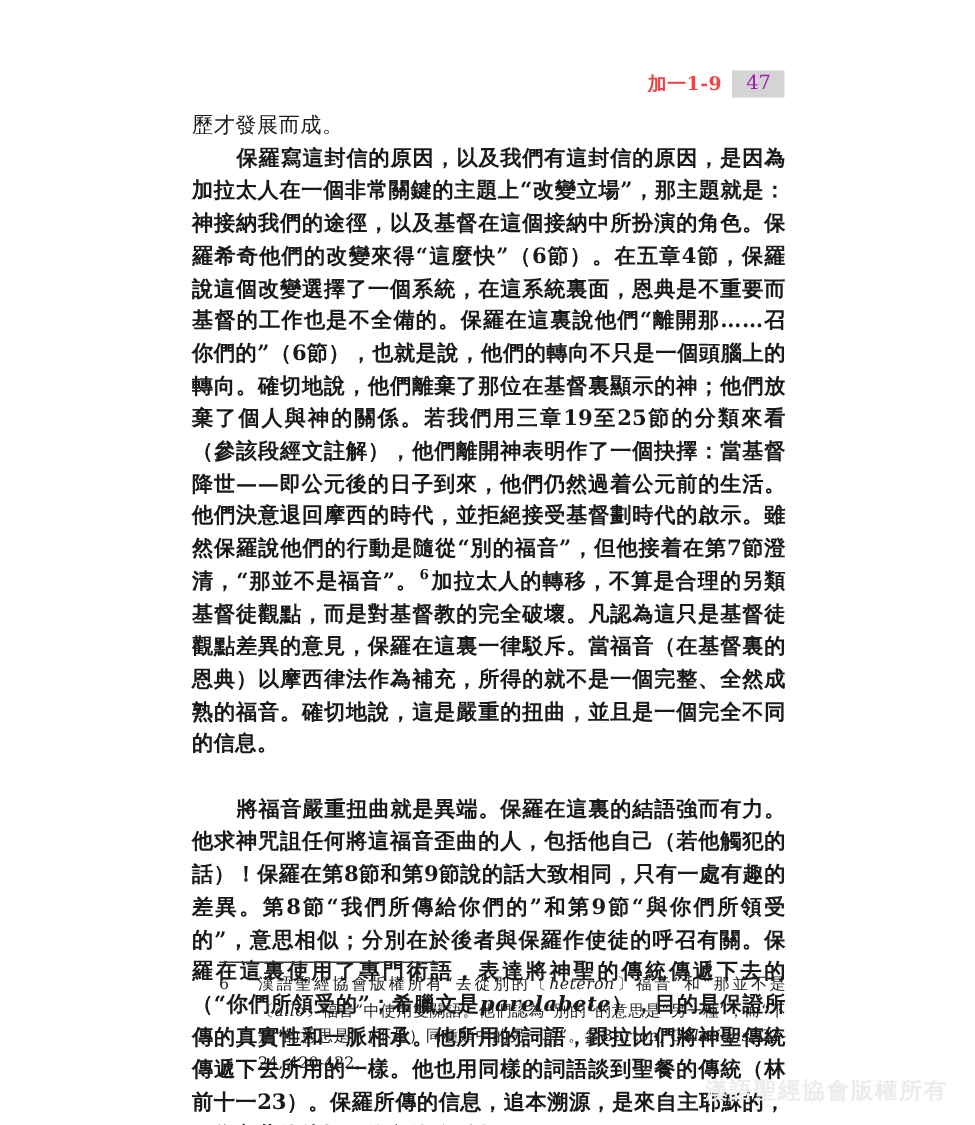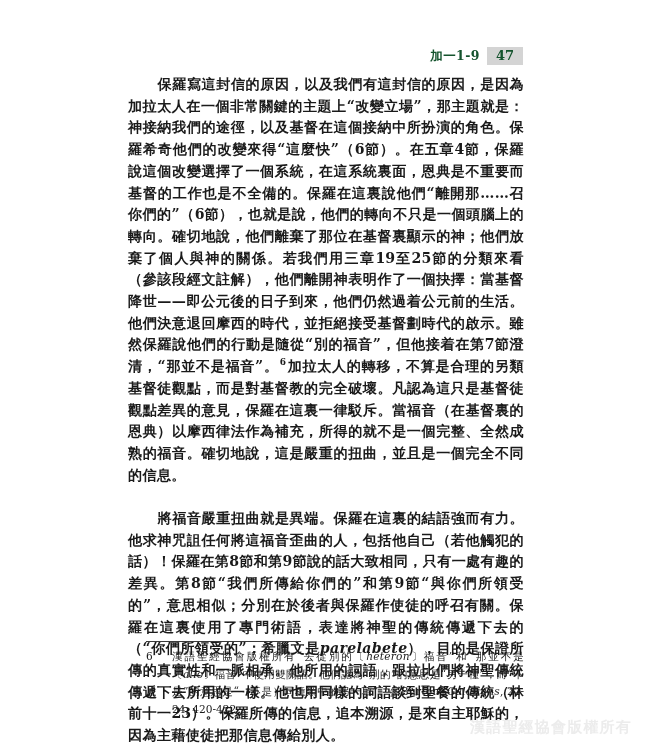--- a/index.html
+++ b/index.html
@@ -31,30 +31,30 @@
     width: 523px;
     text-align: right;
     white-space: nowrap;
     font-size: 12.5px;
     line-height: 1;
   }
   .header-ref {
     font-family: "DejaVu Serif", "Liberation Serif", serif;
     font-weight: 700;
     letter-spacing: 0.4px;
-    color: #14532d;
+    color: #ef4444;
     vertical-align: middle;
   }
   .header-pageno {
     display: inline-block;
     margin-left: 7px;
     padding: 2px 9px 3px 9px;
     background: #d4d4d4;
-    color: #14532d;
-    font-weight: 700;
+    color: #a21caf;
+    font-weight: 400;
     font-size: 13px;
     vertical-align: middle;
   }
 
   
   .body-block {
     position: absolute;
     left: 128px;
     top: 74px;
     width: 396px;
@@ -150,20 +150,21 @@
 <body>
 
 <div class="page">
 
   <div class="running-header">
     <span class="header-ref">加一1-9</span><span class="header-pageno">47</span>
   </div>
 
   <div class="body-block">
 
+    <p class="para">歷才發展而成。</p>
 
     <p class="para indent">保羅寫這封信的原因，以及我們有這封信的原因，是因為加拉太人在一個非常關鍵的主題上“改變立場”，那主題就是：神接納我們的途徑，以及基督在這個接納中所扮演的角色。保羅希奇他們的改變來得“這麼快”（<span class="num">6</span>節）。在五章<span class="num">4</span>節，保羅說這個改變選擇了一個系統，在這系統裏面，恩典是不重要而基督的工作也是不全備的。保羅在這裏說他們“離開那……召你們的”（<span class="num">6</span>節），也就是說，他們的轉向不只是一個頭腦上的轉向。確切地說，他們離棄了那位在基督裏顯示的神；他們放棄了個人與神的關係。若我們用三章<span class="num">19</span>至<span class="num">25</span>節的分類來看（參該段經文註解），他們離開神表明作了一個抉擇：當基督降世——即公元後的日子到來，他們仍然過着公元前的生活。他們決意退回摩西的時代，並拒絕接受基督劃時代的啟示。雖然保羅說他們的行動是隨從“別的福音”，但他接着在第<span class="num">7</span>節澄清，“那並不是福音”。<sup class="fnref">6</sup>加拉太人的轉移，不算是合理的另類基督徒觀點，而是對基督教的完全破壞。凡認為這只是基督徒觀點差異的意見，保羅在這裏一律駁斥。當福音（在基督裏的恩典）以摩西律法作為補充，所得的就不是一個完整、全然成熟的福音。確切地說，這是嚴重的扭曲，並且是一個完全不同的信息。</p>
 
     <p class="para indent gap-before">將福音嚴重扭曲就是異端。保羅在這裏的結語強而有力。他求神咒詛任何將這福音歪曲的人，包括他自己（若他觸犯的話）！保羅在第<span class="num">8</span>節和第<span class="num">9</span>節說的話大致相同，只有一處有趣的差異。第<span class="num">8</span>節“我們所傳給你們的”和第<span class="num">9</span>節“與你們所領受的”，意思相似；分別在於後者與保羅作使徒的呼召有關。保羅在這裏使用了專門術語，表達將神聖的傳統傳遞下去的（“你們所領受的”；希臘文是<span class="greek">parelabete</span>），目的是保證所傳的真實性和一脈相承。他所用的詞語，跟拉比們將神聖傳統傳遞下去所用的一樣。他也用同樣的詞語談到聖餐的傳統（林前十一<span class="num">23</span>）。保羅所傳的信息，追本溯源，是來自主耶穌的，因為主藉使徒把那信息傳給別人。</p>
 
   </div>
 
   <div class="footnote-rule"></div>
 
   <div class="footnote">

